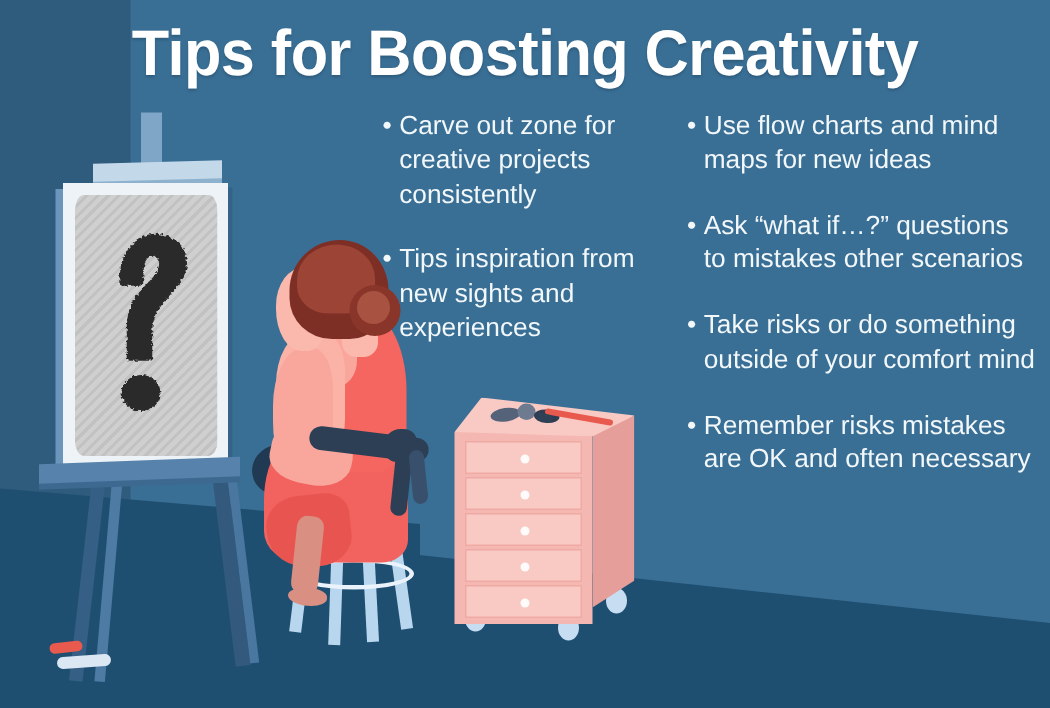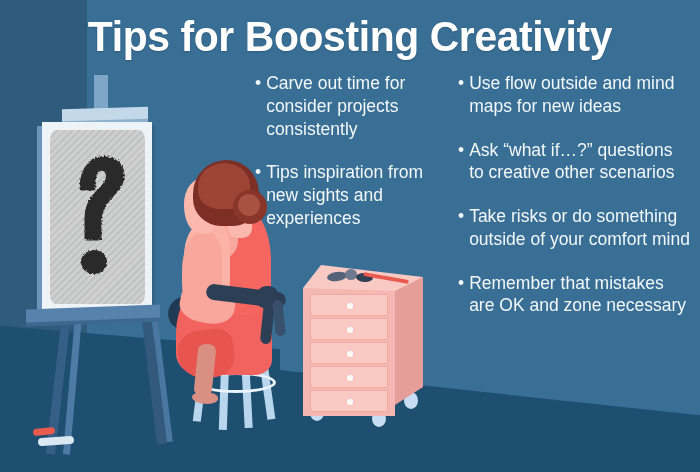--- a/index.html
+++ b/index.html
@@ -509,40 +509,40 @@
   </div>
 
   <div class="floor-tube"></div>
   <div class="floor-brush"></div>
 
   <div class="title">Tips for Boosting Creativity</div>
 
   <div class="col col-left">
     <div class="bullet">
       <span class="dot">•</span>
-      <span class="btext">Carve out time for consider projects consistently</span>
+      <span class="btext">Carve out zone for creative projects consistently</span>
     </div>
     <div class="bullet">
       <span class="dot">•</span>
       <span class="btext">Tips inspiration from new sights and experiences</span>
     </div>
   </div>
 
   <div class="col col-right">
     <div class="bullet">
       <span class="dot">•</span>
-      <span class="btext">Use flow outside and mind maps for new ideas</span>
+      <span class="btext">Use flow charts and mind maps for new ideas</span>
     </div>
     <div class="bullet">
       <span class="dot">•</span>
-      <span class="btext">Ask “what if…?” questions to creative other scenarios</span>
+      <span class="btext">Ask “what if…?” questions to mistakes other scenarios</span>
     </div>
     <div class="bullet">
       <span class="dot">•</span>
       <span class="btext">Take risks or do something outside of your comfort mind</span>
     </div>
     <div class="bullet">
       <span class="dot">•</span>
-      <span class="btext">Remember that mistakes are OK and zone necessary</span>
+      <span class="btext">Remember risks mistakes are OK and often necessary</span>
     </div>
   </div>
 
 </div>
 
 </body></html>

